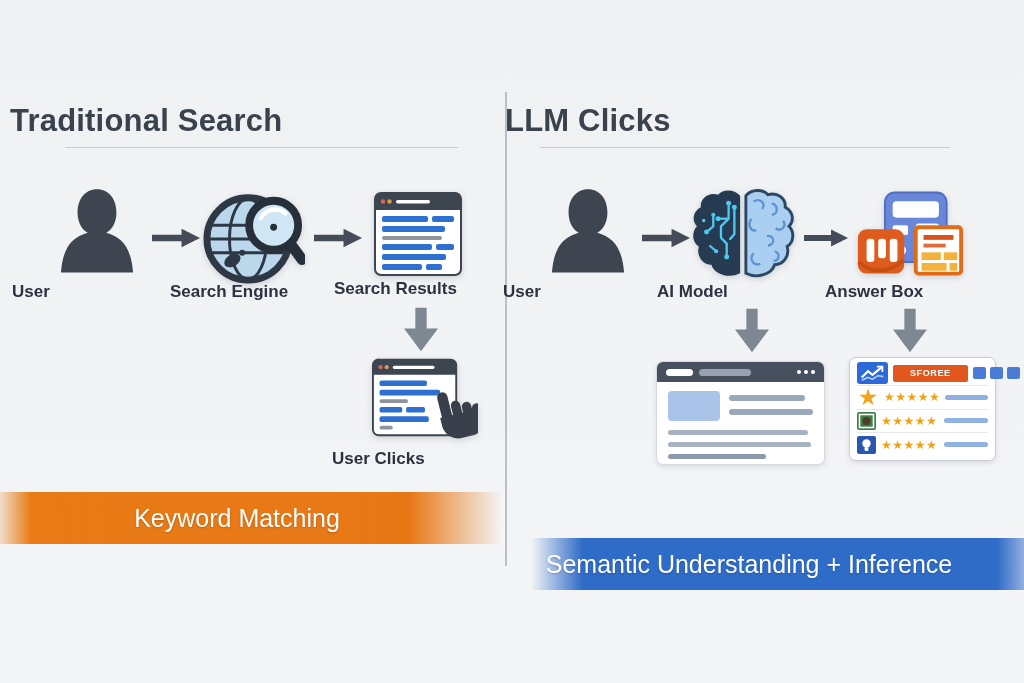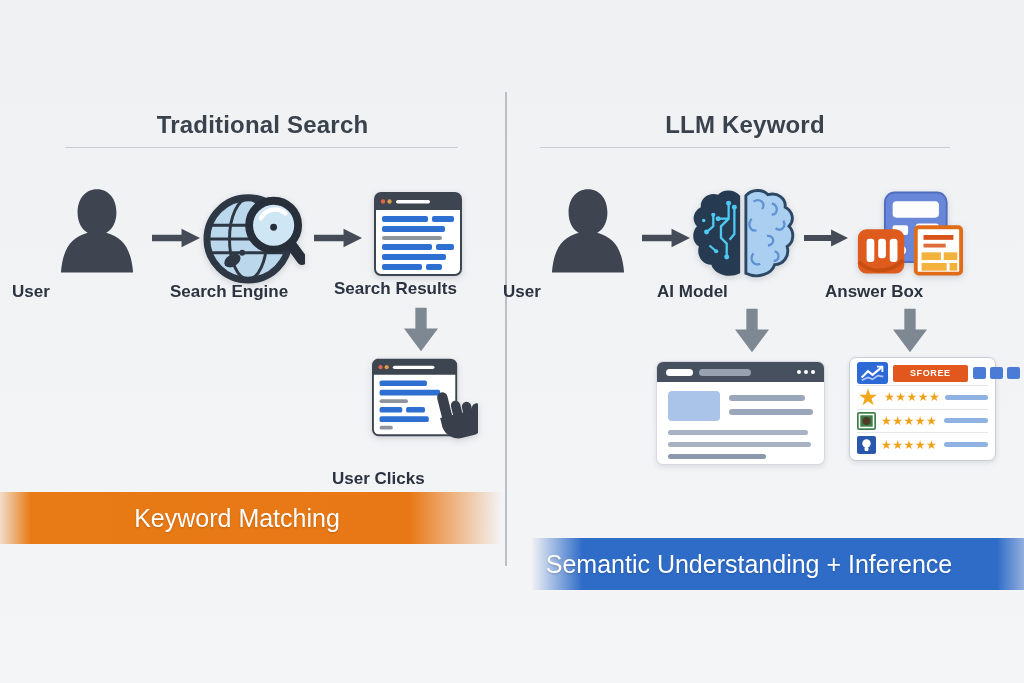--- a/index.html
+++ b/index.html
@@ -1,22 +1,22 @@
 <!DOCTYPE html>
 <html><head>
 <meta charset="utf-8">
 <style>
   html,body{margin:0;padding:0;}
   body{font-family:"Liberation Sans",sans-serif;background:#e7e9ec;}
   .stage{position:relative;width:1024px;height:683px;overflow:hidden;
          background:linear-gradient(180deg,#eff1f3 0%,#f2f3f5 55%,#f4f5f6 100%);}
 
   
-  .col-title{position:absolute;top:103px;font-size:24px;font-weight:700;color:#3a424e;
-             text-align:center;letter-spacing:.2px;margin-top:8px;}
+  .col-title{position:absolute;top:103px;font-size:31px;font-weight:700;color:#3a424e;
+             text-align:left;letter-spacing:.2px;}
   .title-rule{position:absolute;height:1px;background:#c9ccd2;}
 
   
   .step-label{position:absolute;font-size:17px;font-weight:700;color:#2c3340;
               text-align:left;width:170px;}
 
   
   .icon-box{position:absolute;}
   .icon-shadow svg{filter:drop-shadow(0 2px 3px rgba(40,50,70,.18));}
 
@@ -155,23 +155,23 @@
       <rect x="8" y="71" width="14" height="4" rx="2" fill="#8d949c"></rect>
       <g transform="translate(56,40) rotate(-14)" fill="#39404c">
         <rect x="12" y="0" width="11" height="32" rx="5.5"></rect>
         <rect x="24" y="12" width="10" height="18" rx="5"></rect>
         <rect x="35" y="16" width="10" height="15" rx="5"></rect>
         <rect x="45" y="20" width="10" height="13" rx="5"></rect>
         <path d="M10 26 h45 v10 a16 16 0 0 1 -16 16 h-11 a18 18 0 0 1 -18 -16 z"></path>
       </g>
     </svg>
   </div>
-  <div class="step-label" style="left:332px;top:449px;margin-top:20px;">User Clicks</div>
-
-  <div class="col-title" style="left:505px;width:480px;">LLM Keyword</div>
+  <div class="step-label" style="left:332px;top:449px;">User Clicks</div>
+
+  <div class="col-title" style="left:505px;width:480px;">LLM Clicks</div>
   <div class="title-rule" style="top:147px;left:540px;width:410px;"></div>
 
   <div class="icon-box" style="left:551px;top:187px;">
     <svg width="74" height="86" viewBox="0 0 80 92">
       <path d="M40 2 C53 2 61 13 61 27 C61 37 57 45 50 49 C68 54 77 66 79 92 L1 92 C3 66 12 54 30 49 C23 45 19 37 19 27 C19 13 27 2 40 2 Z" fill="#3e4551"></path>
     </svg>
   </div>
   <div class="step-label" style="left:503px;top:282px;">User</div>
 
   <div class="icon-box" style="left:642px;top:227px;">

